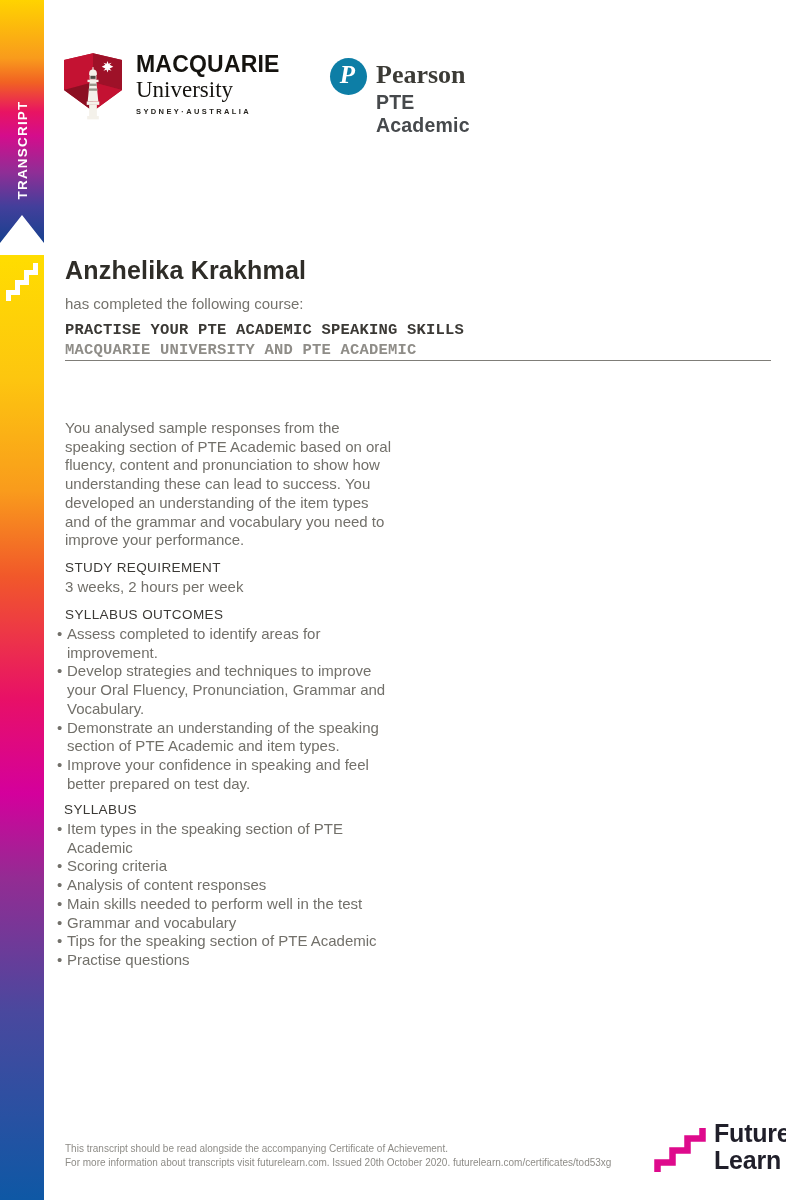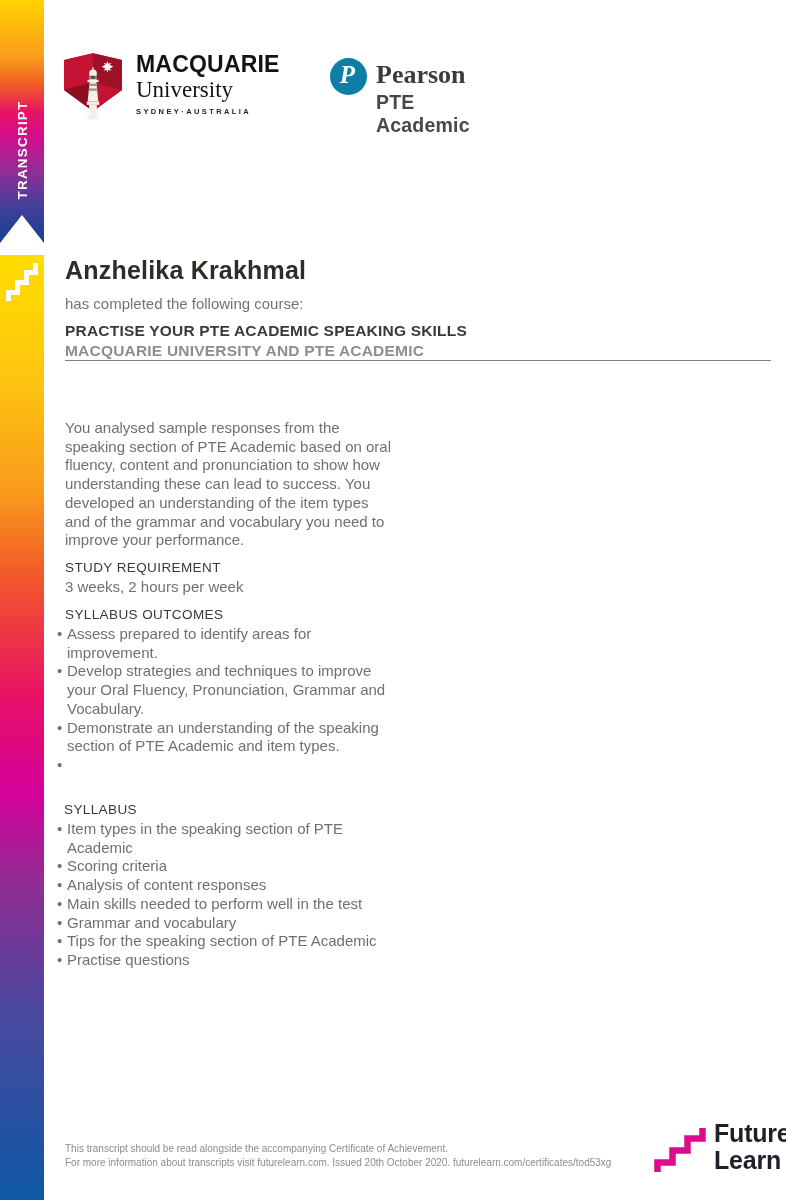--- a/index.html
+++ b/index.html
@@ -28,21 +28,21 @@
     background:#0D7EA6;display:flex;align-items:center;justify-content:center;}
   .pearson-p{font-family:"Liberation Serif", serif;font-style:italic;font-weight:bold;
     font-size:25px;color:#fff;transform:translate(-1px,-2px);}
   .pearson-word{position:absolute;left:46px;top:4px;font-family:"Liberation Serif", serif;
     font-size:26px;color:#3C3B36;font-weight:bold;}
   .pearson-product{position:absolute;left:46px;top:35px;font-size:19.5px;font-weight:bold;color:#46494C;letter-spacing:.2px;}
 
   
   .recipient-name{position:absolute;left:65px;top:256px;font-size:25px;font-weight:bold;color:#2F2D28;letter-spacing:.2px;}
   .completed-line{position:absolute;left:65px;top:295px;font-size:15px;color:#75736D;}
-  .course-block{position:absolute;left:65px;top:321px;font-weight:bold;font-size:15.5px;line-height:19.5px;letter-spacing:.2px;}
+  .course-block{position:absolute;left:65px;top:321px;font-weight:bold;font-size:15.5px;line-height:19.5px;letter-spacing:.2px;font-family:Liberation Mono, monospace;}
   .course-title{color:#3B3935;}
   .course-provider{color:#8F8D88;}
   .title-rule{position:absolute;left:65px;top:360px;width:706px;border-top:1px solid #7F7D78;}
 
   .pre{white-space:pre-line;}
   .summary{position:absolute;left:65px;top:419px;width:410px;font-size:15px;line-height:18.7px;color:#72706A;}
 
   .sec-heading{font-size:13.5px;font-weight:normal;color:#3B3935;letter-spacing:.4px;}
   .study-heading{position:absolute;left:65px;top:560px;}
   .study-value{position:absolute;left:65px;top:578px;font-size:15px;color:#72706A;}
@@ -126,36 +126,38 @@
 and of the grammar and vocabulary you need to
 improve your performance.</div>
 
 <div class="sec-heading study-heading">STUDY REQUIREMENT</div>
 <div class="study-value">3 weeks, 2 hours per week</div>
 
 <div class="sec-heading lo-heading">SYLLABUS OUTCOMES</div>
 <div class="bullets lo-bullets">
   <div class="bullet">
       <span class="dot">•</span>
-      <span class="pre">Assess prepared to identify areas for
+      <span class="pre">Assess completed to identify areas for
 improvement.</span>
     </div>
   <div class="bullet">
       <span class="dot">•</span>
       <span class="pre">Develop strategies and techniques to improve
 your Oral Fluency, Pronunciation, Grammar and
 Vocabulary.</span>
     </div>
   <div class="bullet">
       <span class="dot">•</span>
       <span class="pre">Demonstrate an understanding of the speaking
 section of PTE Academic and item types.</span>
     </div>
   <div class="bullet">
       <span class="dot">•</span>
+      <span class="pre">Improve your confidence in speaking and feel
+better prepared on test day.</span>
     </div>
 </div>
 
 <div class="sec-heading syll-heading">SYLLABUS</div>
 <div class="bullets syll-bullets">
   <div class="bullet">
       <span class="dot">•</span>
       <span class="pre">Item types in the speaking section of PTE
 Academic</span>
     </div>

